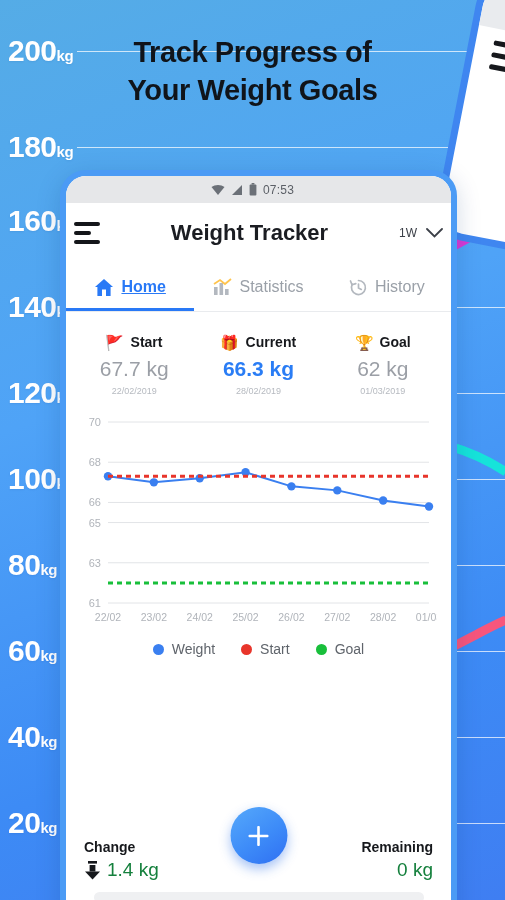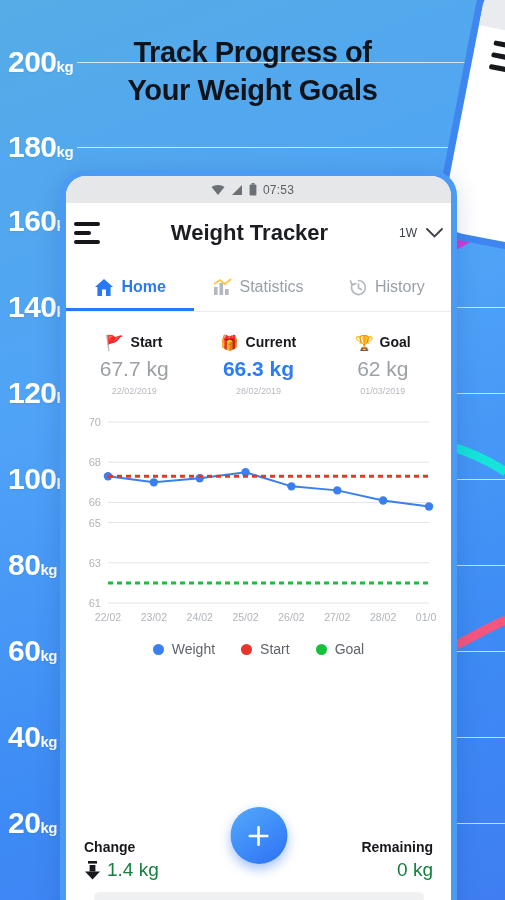--- a/index.html
+++ b/index.html
@@ -51,21 +51,21 @@
   .burger i:nth-child(1){width:26px;}
   .burger i:nth-child(2){width:17px;}
   .burger i:nth-child(3){width:26px;}
   .apptitle{flex:1;text-align:center;font-size:22px;font-weight:bold;color:#1b1d22;}
   .range{display:flex;align-items:center;gap:9px;}
   .range-val{font-size:12px;color:#3c4048;}
 
   .tabs{display:flex;background:#fff;position:relative;}
   .tab{flex:1;display:flex;align-items:center;justify-content:center;gap:7px;
     height:48px;font-size:16px;color:#9aa0a8;cursor:pointer;}
-  .tab.active{color:#2979f6;font-weight:bold;}
+  .tab.active{color:#2979f6;font-weight:bold;text-decoration:underline;}
   .tab-underline{position:absolute;left:0;bottom:0;width:33.33%;height:3px;background:#2979f6;}
   .tabs-divider{height:1px;background:#e9ebee;}
 
   .stats{display:flex;padding:22px 6px 10px 6px;background:#fff;}
   .stat{flex:1;text-align:center;}
   .stat-head{display:flex;align-items:center;justify-content:center;gap:6px;
     font-size:14px;font-weight:bold;color:#16181c;}
   .stat-emoji{font-size:15px;line-height:1;}
   .stat-val{font-size:21px;color:#9b9fa6;margin-top:7px;}
   .stat-val.current{color:#2a7df5;font-weight:bold;}
@@ -88,21 +88,21 @@
     background:linear-gradient(145deg,#56a9fb 0%,#3d8bf8 55%,#2f6ff2 100%);
     box-shadow:0 5px 12px rgba(40,110,230,.42);cursor:pointer;
     display:flex;align-items:center;justify-content:center;}
   .handle{position:absolute;left:50%;transform:translateX(-50%);bottom:18px;
     width:330px;height:11px;border-radius:6px;background:#eff0f2;}
 </style>
 </head>
 <body>
 
 <div class="bg-scale" id="bgScale">
-    <div class="scale-row" style="top: 45px;">
+    <div class="scale-row" style="top: 34px;">
       <div class="scale-label">200<span class="u">kg</span></div>
       <div class="scale-line"></div>
     </div>
     <div class="scale-row" style="top: 130px;">
       <div class="scale-label">180<span class="u">kg</span></div>
       <div class="scale-line"></div>
     </div>
     <div class="scale-row" style="top: 204px;">
       <div class="scale-label">160<span class="u">kg</span></div>
       <div class="scale-line"></div>

